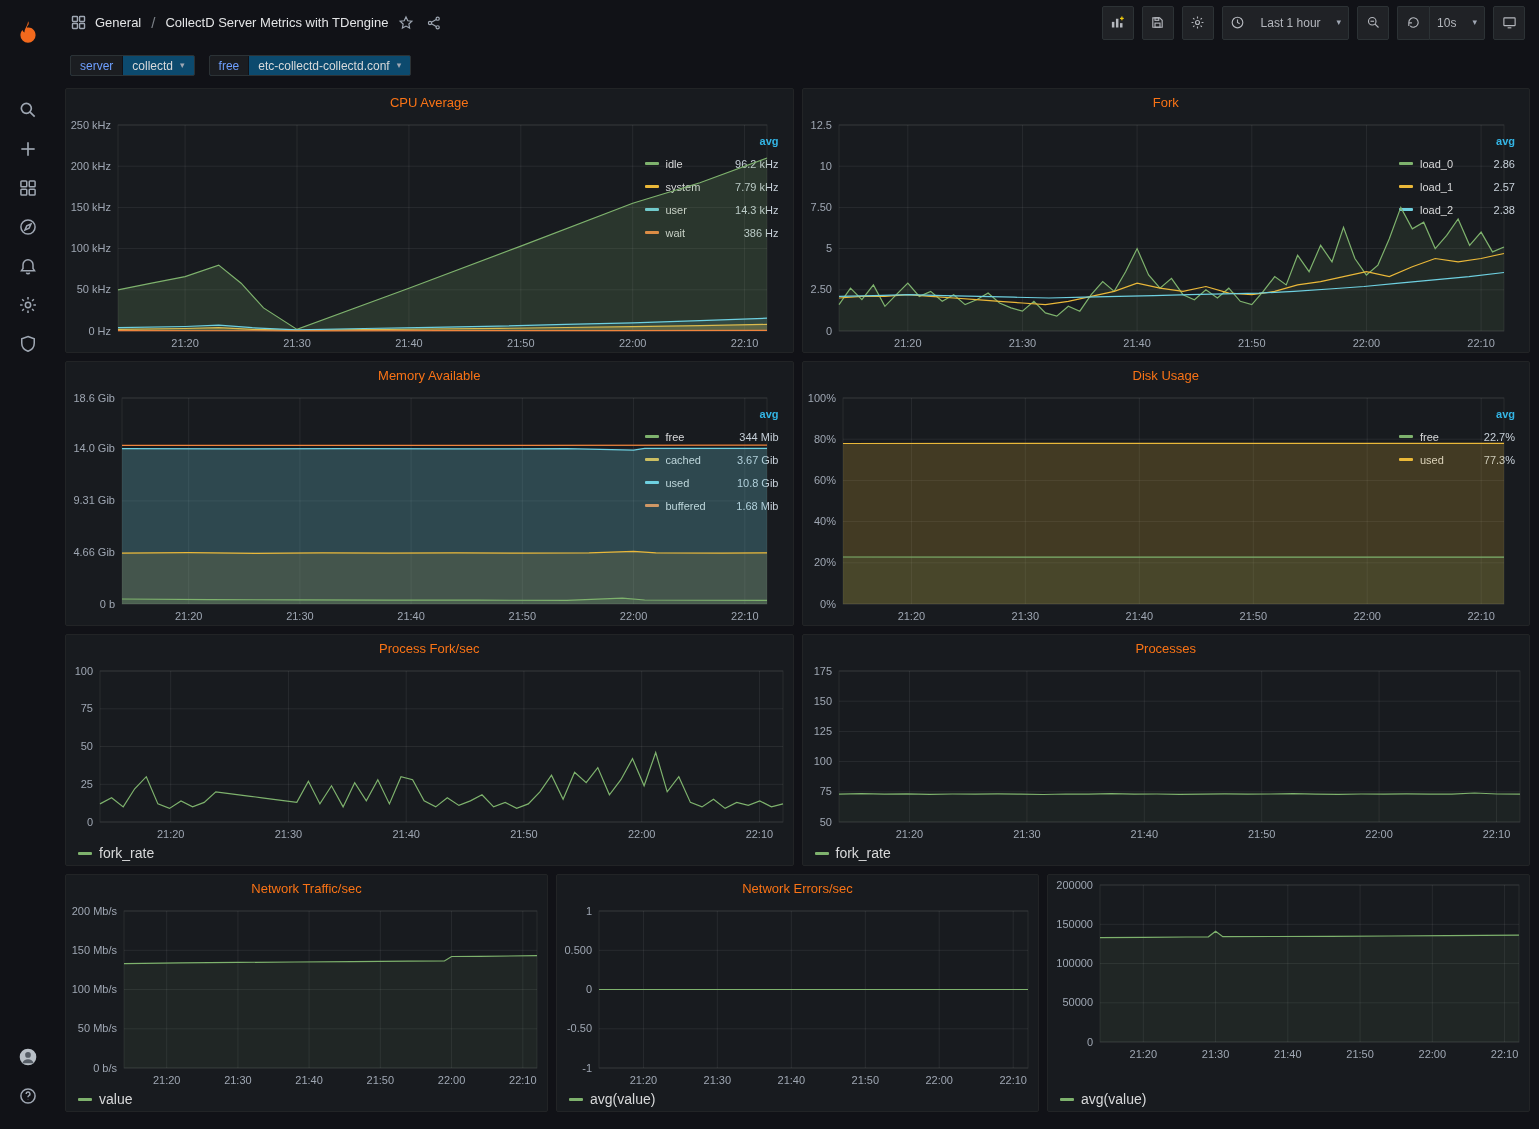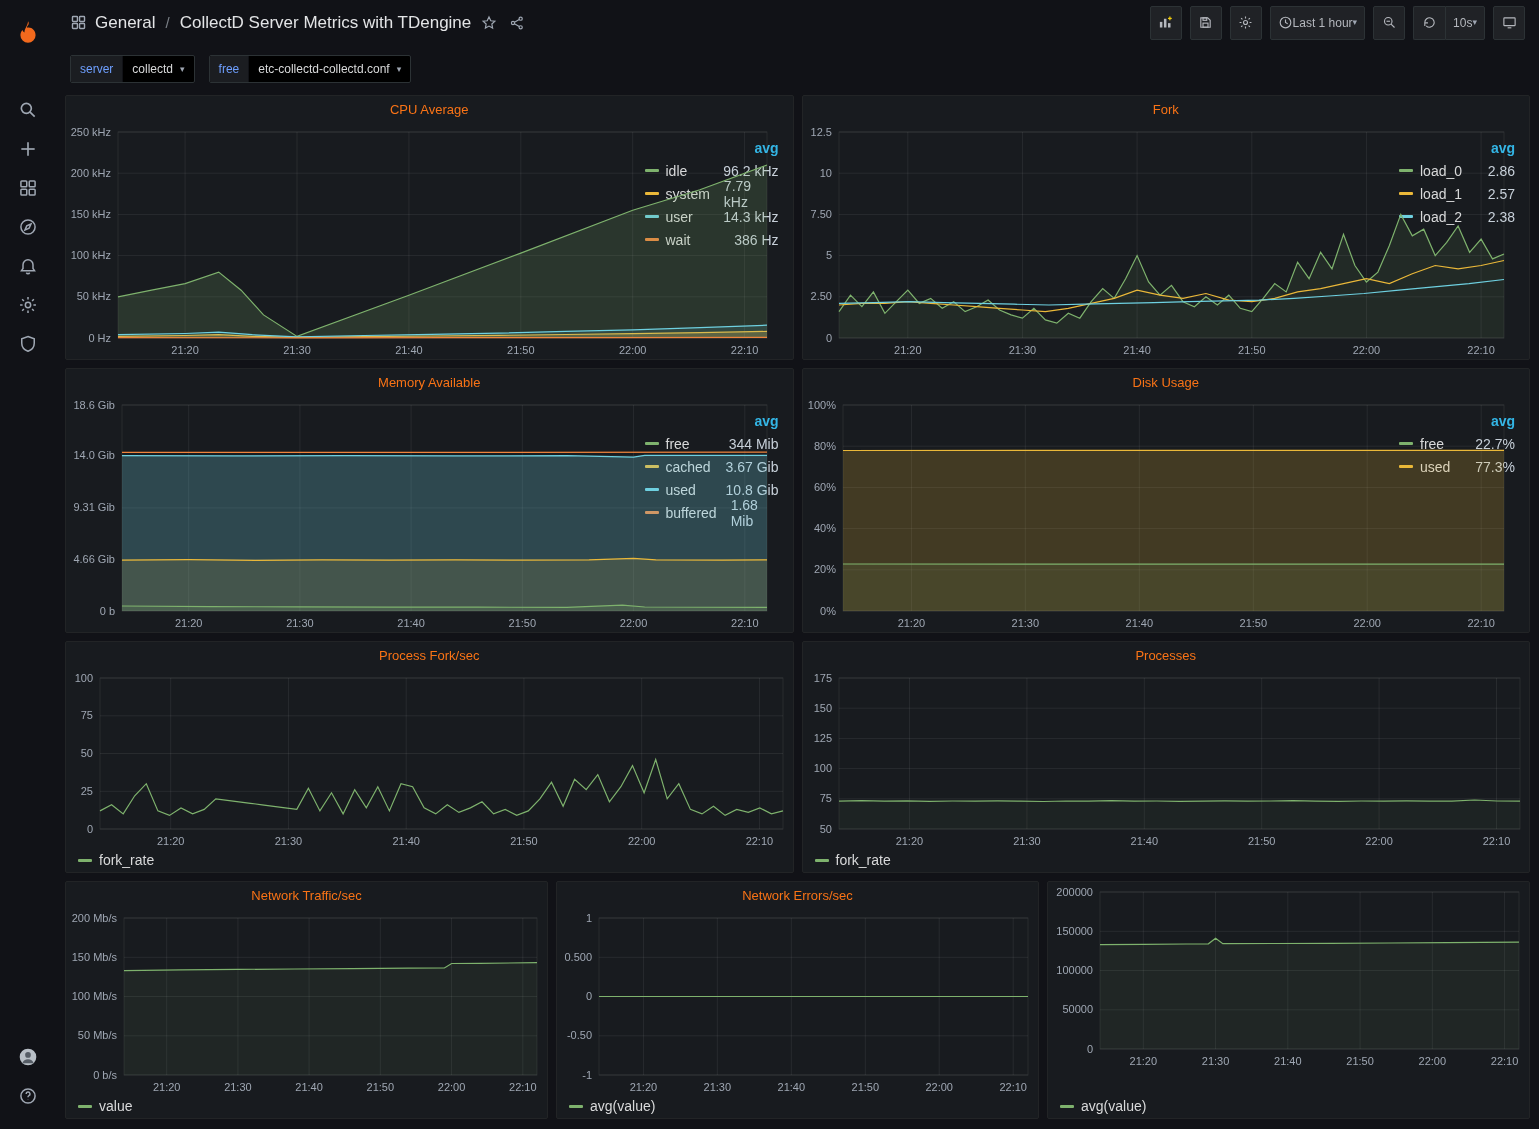--- a/index.html
+++ b/index.html
@@ -13,54 +13,54 @@
   .s-icon svg{width:20px;height:20px}
   .logo{height:44px;margin-bottom:36px}
   .logo svg{width:26px;height:26px}
   .spacer{flex:1}
 
   
   .main{flex:1;display:flex;flex-direction:column;min-width:0}
   .topnav{height:45px;display:flex;align-items:center;padding:0 14px;gap:8px}
   .crumb-icon{color:#9fa7b3;display:flex}
   .crumb-icon svg{width:17px;height:17px}
-  .crumb{font-size:17px;color:#e3e4e6;white-space:nowrap}
+  .crumb{font-size:13px;color:#e3e4e6;white-space:nowrap}
   .crumb-sep{color:#7b8087;font-size:15px;padding:0 2px}
   .t-icon{color:#9fa7b3;display:flex;align-items:center;cursor:pointer;padding:2px}
   .t-icon svg{width:16px;height:16px}
   .nav-right{margin-left:auto;display:flex;align-items:center;gap:8px}
-  .nav-btn{height:18px;min-width:32px;display:flex;align-items:center;justify-content:center;gap:0;
+  .nav-btn{height:18px;min-width:32px;display:flex;align-items:center;justify-content:center;gap:16px;
            background:#202226;border:1px solid #2c3235;border-radius:2px;color:#b4b7bd;cursor:pointer;padding:16px 7px;font-size:12px;white-space:nowrap}
   .nav-btn svg{width:15px;height:15px}
   .split{display:flex}
   .split .nav-btn:first-child{border-radius:2px 0 0 2px;border-right:none}
   .split .nav-btn:last-child{border-radius:0 2px 2px 0}
   .caret{font-size:9px;color:#9fa7b3;line-height:1}
 
   
   .submenu{display:flex;gap:14px;padding:10px 14px 6px}
-  .chip{display:flex;align-items:stretch;height:28px;background:#000000;border:1px solid #2c3235;border-radius:2px;overflow:hidden;cursor:pointer}
+  .chip{display:flex;align-items:stretch;height:21px;background:#0c4a6e;border:1px solid #2c3235;border-radius:2px;overflow:hidden;cursor:pointer}
   .chip-label{display:flex;align-items:center;padding:0 9px;color:#6e9fff;font-size:12px;background:#1b1d21}
   .chip-value{display:flex;align-items:center;gap:7px;padding:0 9px;color:#d8d9da;font-size:12px;border-left:1px solid #111217}
 
   
   .dashboard{flex:1;padding:6px 9px 8px;display:flex;flex-direction:column;gap:8px;overflow:hidden}
   .row{display:flex;gap:8px}
   .panel{background:#181b1f;border:1px solid #222426;border-radius:2px;display:flex;flex-direction:column;min-width:0;flex:1}
   .r1 .panel,.r2 .panel{height:265px}
   .r3 .panel{height:232px}
   .r4 .panel{height:238px}
   .p-title{height:26px;flex:0 0 26px;display:flex;align-items:center;justify-content:center;font-size:13px;font-weight:500;color:#f97316;cursor:pointer}
   .p-body{flex:1;min-height:0;display:flex}
   .p-body.col{flex-direction:column}
   .chart{flex:1;min-width:0;min-height:0;position:relative}
   svg.plot text{font-family:"Liberation Sans",sans-serif;font-size:11px;fill:#9fa7b3}
 
   
-  .legend-right{flex:0 0 auto;padding:14px 14px 0 2px;font-size:14px}
+  .legend-right{flex:0 0 auto;padding:14px 14px 0 2px;font-size:11px}
   .lg-row{display:flex;justify-content:space-between;align-items:center;height:23px}
   .lg-avg{color:#33b5e5;font-weight:700}
   .lg-name{display:flex;align-items:center;color:#d8d9da;cursor:pointer}
   .lg-val{color:#c7d0d9;padding-left:14px}
   .dash{display:inline-block;width:14px;height:3px;border-radius:1px;margin-right:7px}
   .legend-bottom{flex:0 0 22px;display:flex;align-items:flex-end;gap:16px;padding:0 0 4px 12px;font-size:14px}
   .lg-item{display:inline-flex;align-items:center;color:#d8d9da;cursor:pointer}
 </style>
 </head>
 <body>

